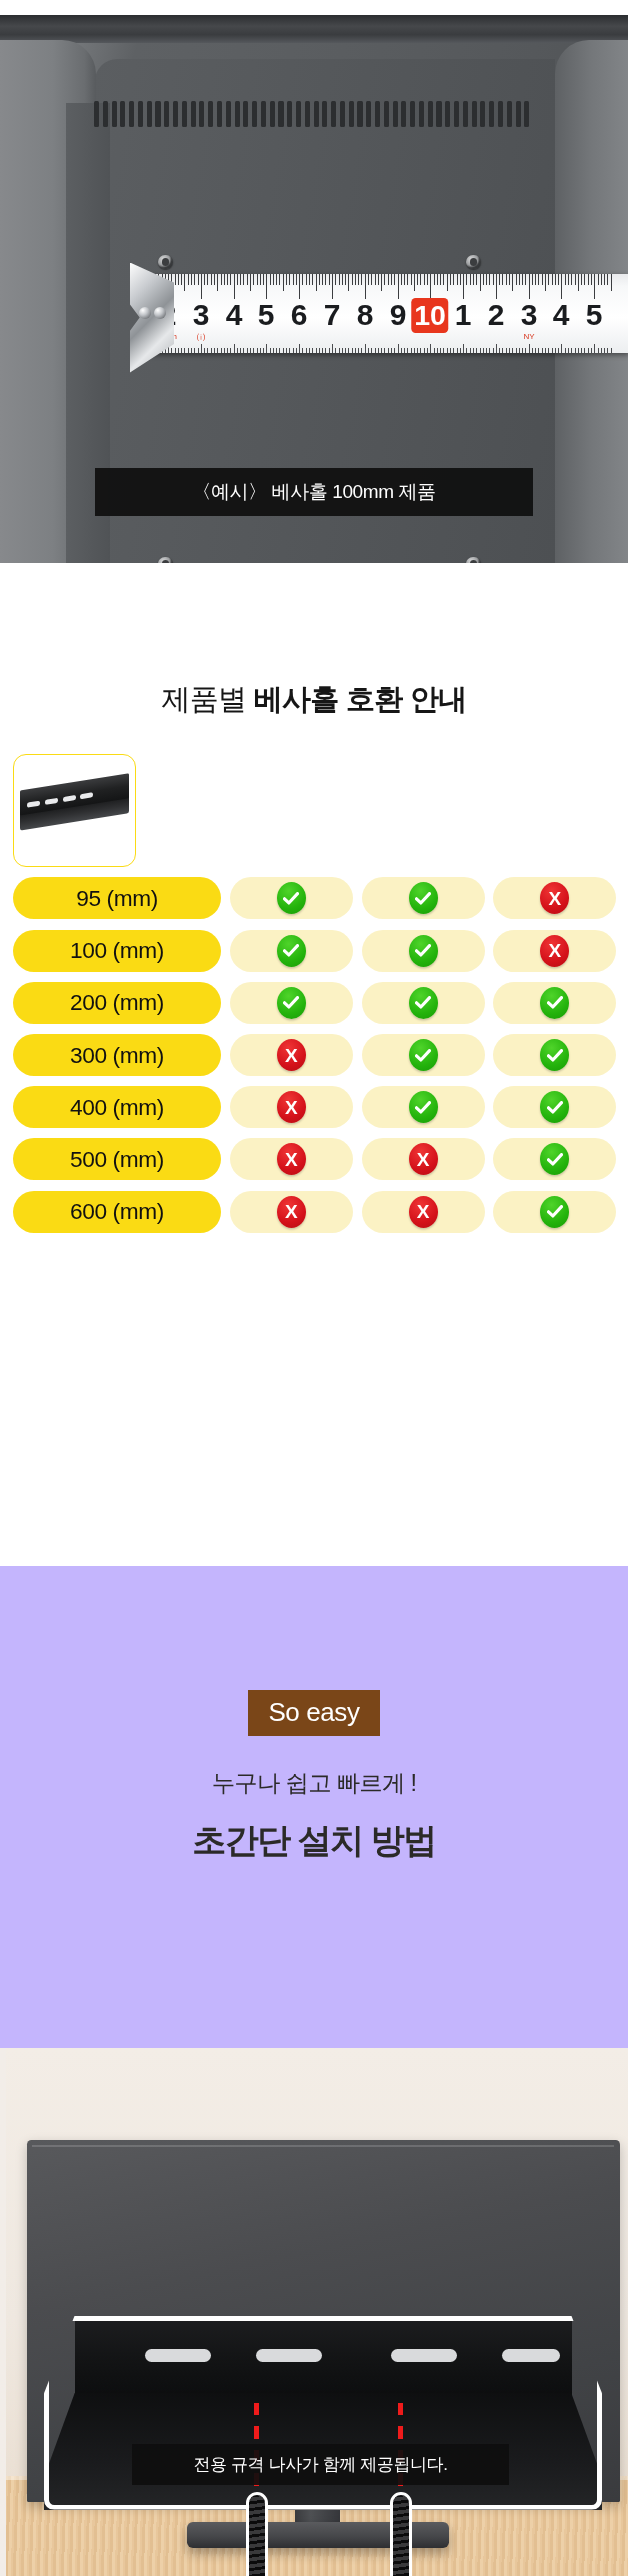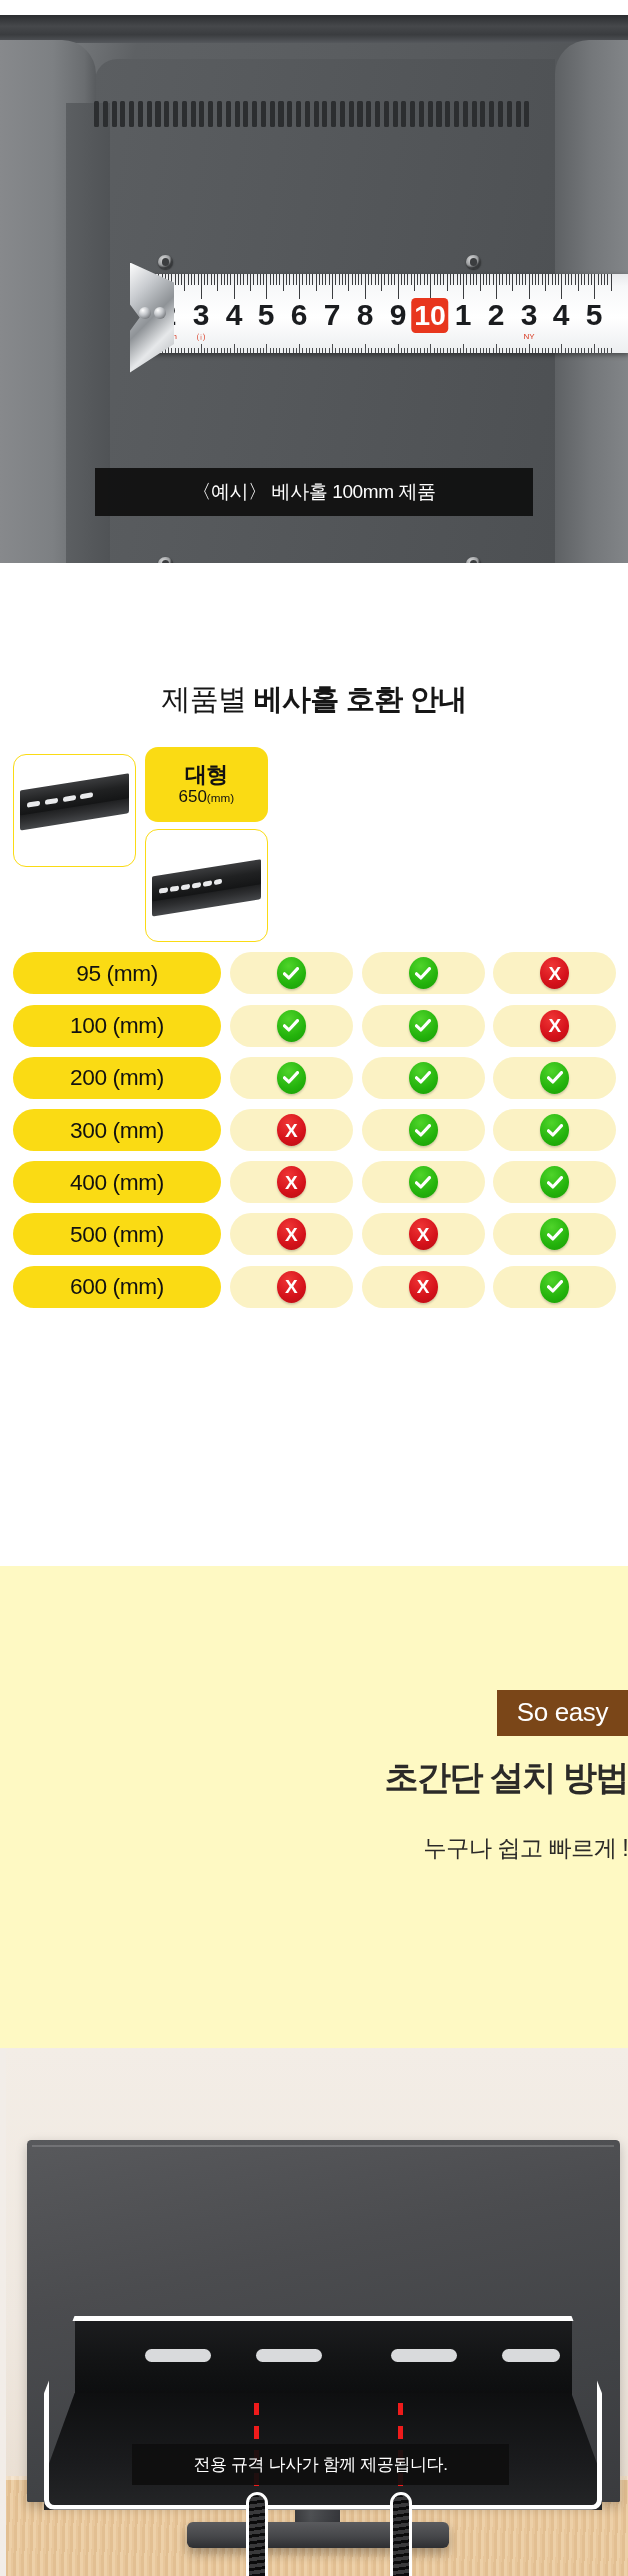--- a/index.html
+++ b/index.html
@@ -196,22 +196,22 @@
   }
   .mark { width:29px; height:32px; border-radius:50%; display:flex; align-items:center; justify-content:center;
           box-shadow: 0 1.5px 2.2px rgba(0,0,0,.2); }
   .mark.ok { background: radial-gradient(circle at 40% 28%, #4fd42a 0%, #24b30c 60%, #189b06 100%); }
   .mark.no { background: radial-gradient(circle at 40% 28%, #ef3535 0%, #d4111a 60%, #b50d14 100%); }
   .mark svg { display:block; }
   .mark .xg { color:#fff; font-size:19px; font-weight:700; font-family:"Liberation Sans",sans-serif; line-height:1; }
 
   
   #easy {
-    position:relative; width:628px; height:482px; background:#fef9c3;
-    display:flex; flex-direction:column; align-items:flex-end;
+    position:relative; width:628px; height:482px; background:#c4b5fd;
+    display:flex; flex-direction:column; align-items:center;
   }
   #easy-badge {
     margin-top: 124px; background:#7A4618; color:#ffffff;
     font-size: 26px; letter-spacing:-0.4px;
     padding: 6.6px 20px 8.8px; font-family:"Liberation Sans",sans-serif;
   }
   #easy-sub {
     margin-top: 31px; font-size: 23.4px; color:#2b2a28; letter-spacing:-0.7px;
   }
   #easy-head {
@@ -693,40 +693,20 @@
                 <i style="left:2%"></i>
                 <i style="left:28%"></i>
                 <i style="left:54%"></i>
                 <i style="left:80%"></i>
               </div>
           </div>
         </div>
       </div>
 
 
-      <div class="head-col">
-        <div class="head-chip">
-          <span class="sz">대형</span>
-          <span class="mm"><span>650</span><small>(mm)</small></span>
-        </div>
-        <div class="prod-box">
-          <div class="bracket lg" style="top:62%">
-            <div class="lip"></div>
-              <div class="face"></div>
-            <div class="slots">
-                <i style="left:2%"></i>
-                <i style="left:18%"></i>
-                <i style="left:34%"></i>
-                <i style="left:50%"></i>
-                <i style="left:66%"></i>
-                <i style="left:82%"></i>
-              </div>
-          </div>
-        </div>
-      </div>
     </div>
 
     <div class="rows" id="table-rows">
         <div class="row">
           <div class="row-label">95 (mm)</div>
           <div class="cell">
             <div class="mark ok">
               <svg width="16" height="13" viewBox="0 0 22 18" aria-hidden="true">
                 <path d="M2 9.4 L8 15.2 L20 2.2" stroke="#ffffff" stroke-width="4.4" fill="none" stroke-linecap="round" stroke-linejoin="round"></path>
               </svg>
@@ -874,22 +854,22 @@
               </svg>
             </div>
           </div>
         </div>
       </div>
   </div>
 </section>
 
 <section id="easy">
   <div id="easy-badge">So easy</div>
+  <div id="easy-sub">누구나 쉽고 빠르게 !</div>
   <div id="easy-head">초간단 설치 방법</div>
-  <div id="easy-sub">누구나 쉽고 빠르게 !</div>
 </section>
 
 <section id="install">
   <div id="install-photo">
     <div class="wall"></div>
     <div class="desk"></div>
 
     <div class="mon-body"></div>
     <div class="mon-vent-l"></div>
     <div class="mon-vent-r"></div>

